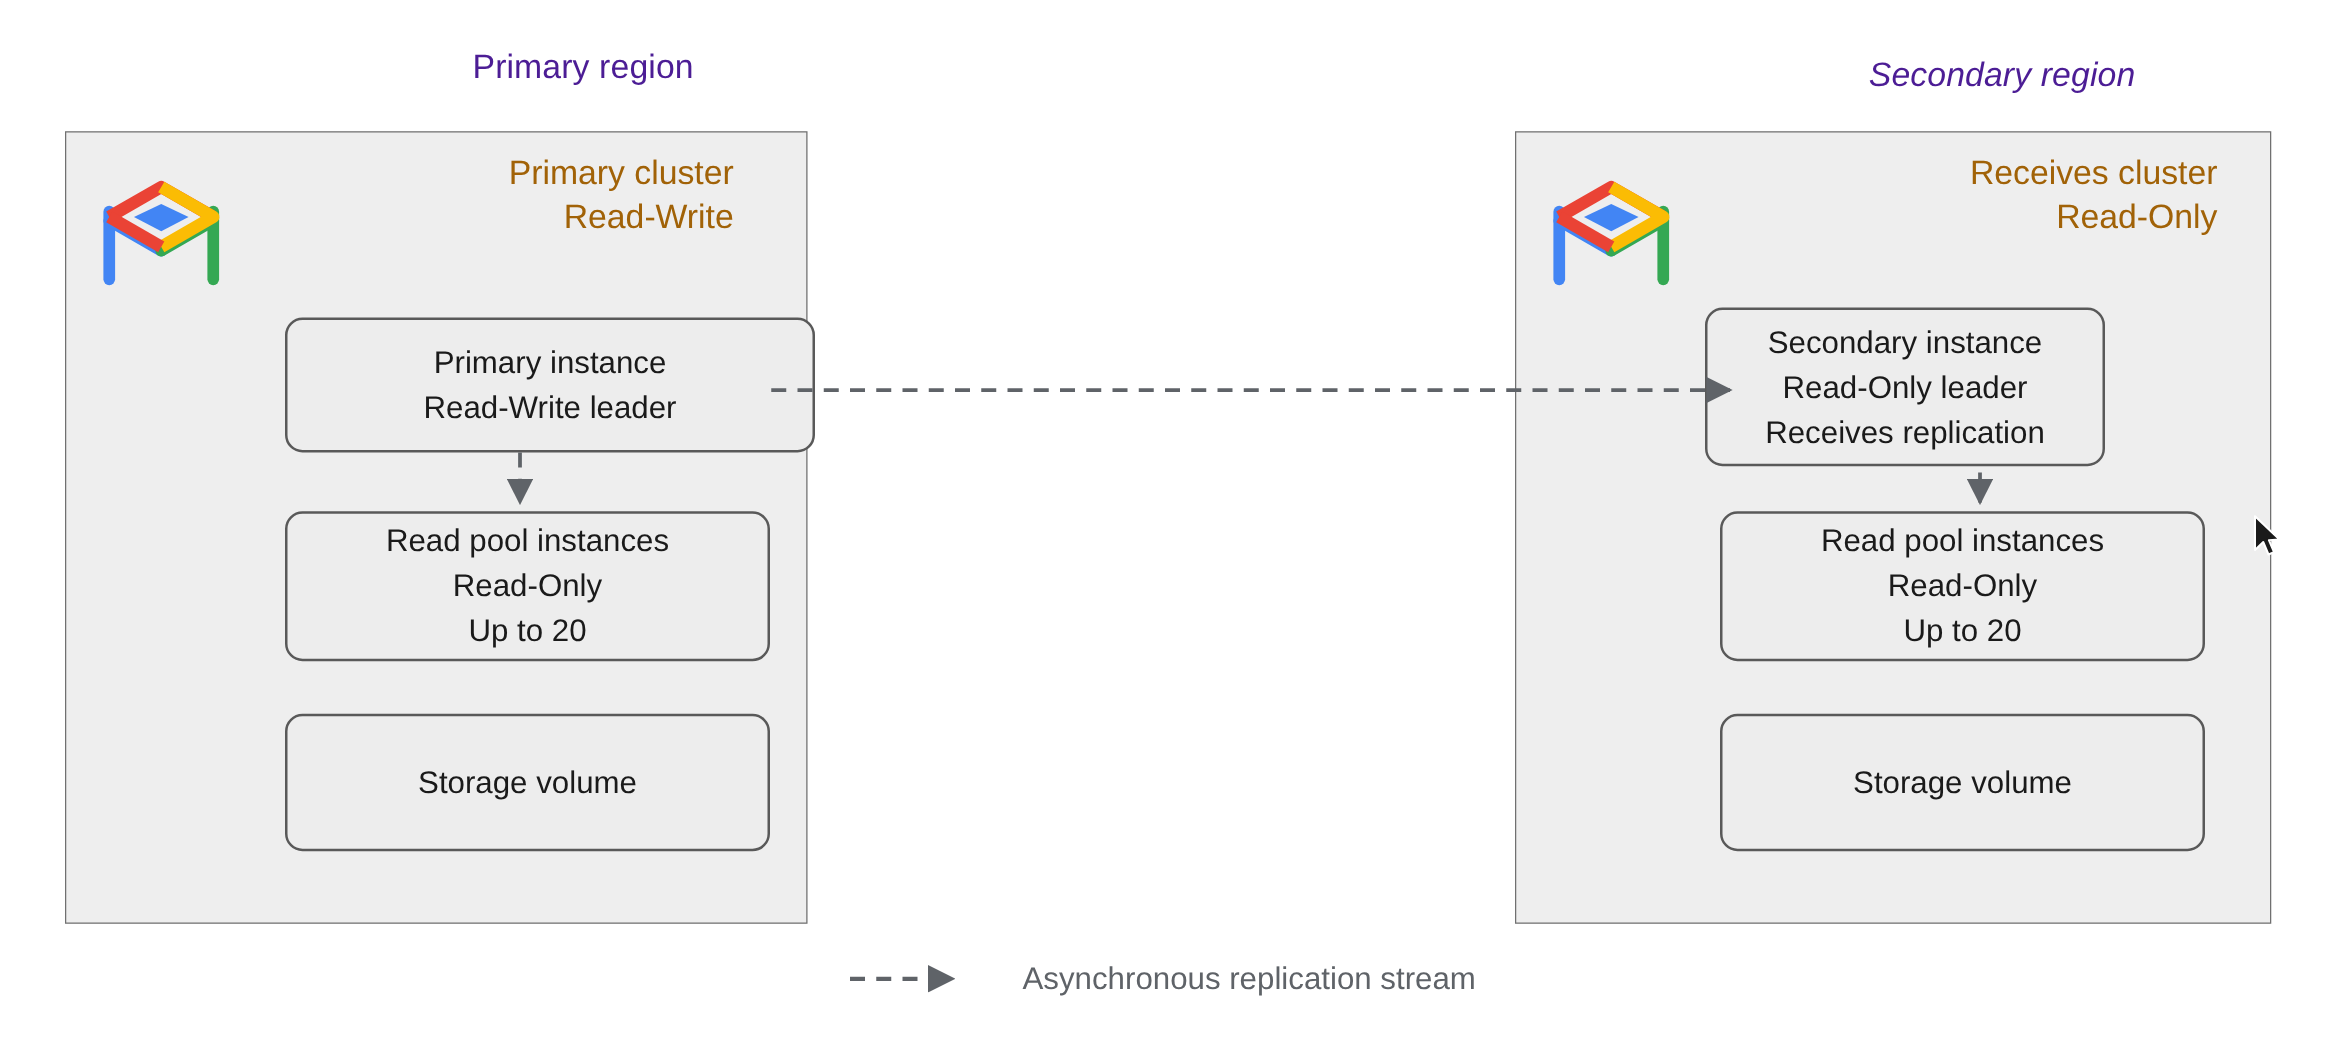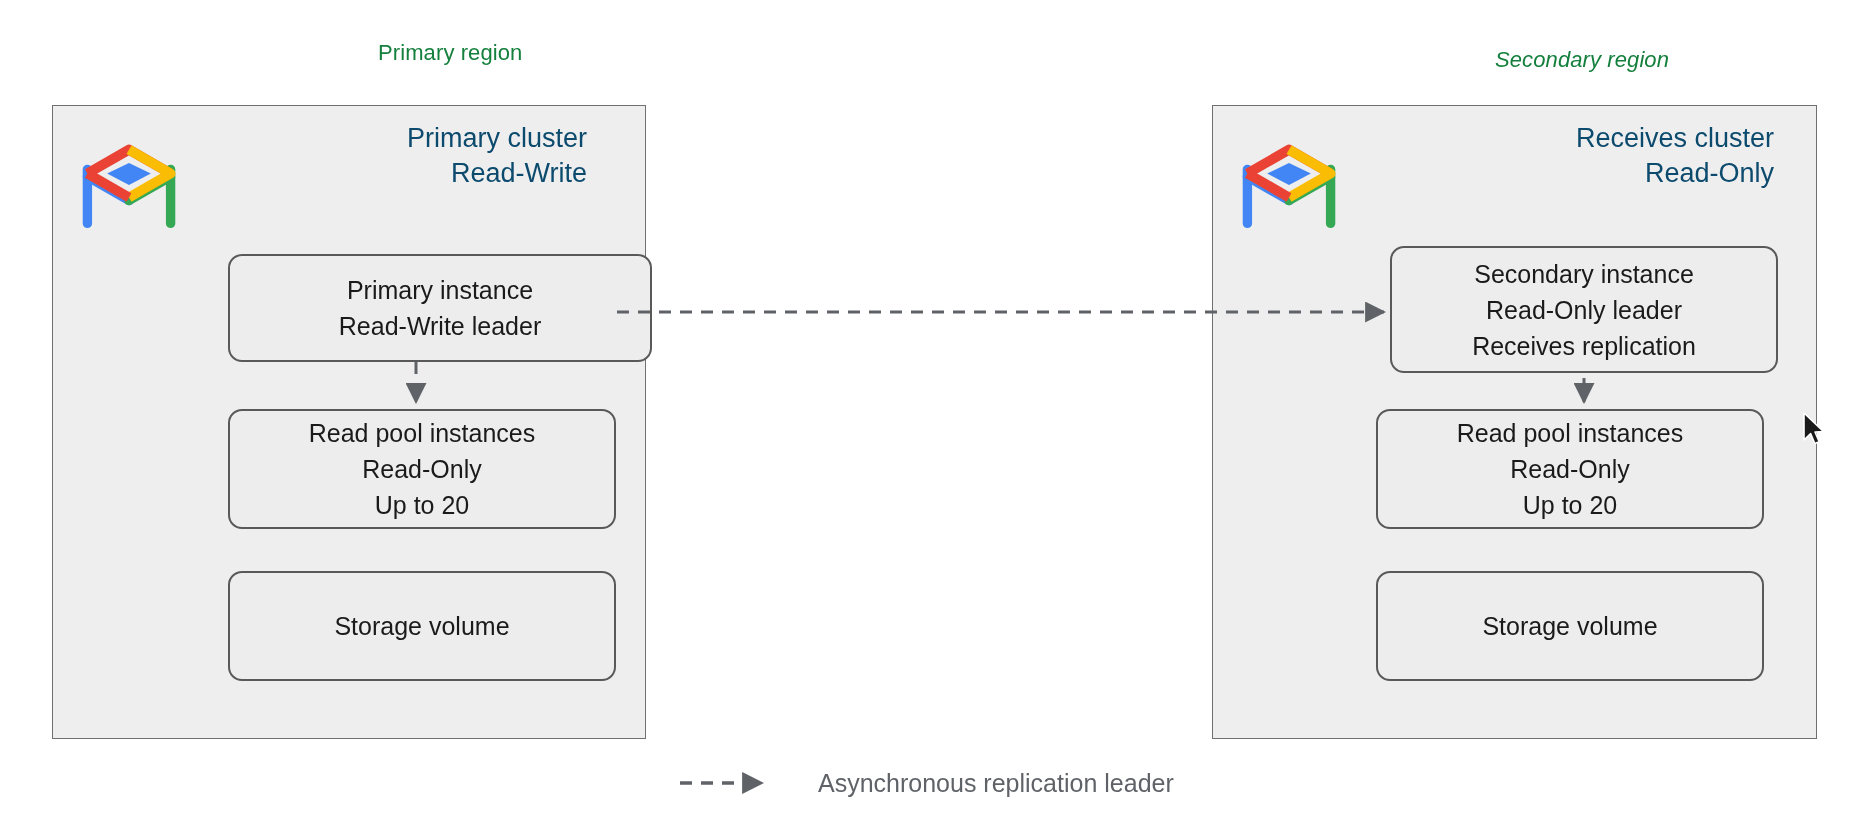--- a/index.html
+++ b/index.html
@@ -14,42 +14,42 @@
     position: relative;
     width: 1868px;
     height: 836px;
     background: #ffffff;
     overflow: hidden;
   }
 
   
   .region-label {
     position: absolute;
-    color: #15803d;
-    font-size: 22px;
+    color: #4c1d95;
+    font-size: 27px;
     line-height: 34px;
     white-space: nowrap;
     letter-spacing: 0.1px;
   }
   #region-label-primary  { left: 378px; top: 36px; }
   #region-label-secondary{ left: 1495px; top: 43px; font-style: italic; }
 
   
   .cluster-box {
     position: absolute;
     background: #eeeeee;
     border: 1.6px solid #707070;
     box-sizing: border-box;
   }
   #cluster-primary   { left: 52px;  top: 105px; width: 594px; height: 634px; }
   #cluster-secondary { left: 1212px;top: 105px; width: 605px; height: 634px; }
 
   .cluster-title {
     position: absolute;
-    color: #0c4a6e;
+    color: #a16207;
     font-size: 27px;
     line-height: 35px;
     text-align: right;
     white-space: pre-line;
   }
   #cluster-title-primary   { right: 58px; top: 15px; }
   #cluster-title-secondary { right: 42px; top: 15px; }
 
   
   .alloydb-logo {
@@ -76,21 +76,21 @@
     line-height: 36px;
     white-space: pre-line;
   }
 
   
   #node-primary-instance { left: 175px; top: 148px; width: 424px; height: 108px; }
   #node-primary-readpool { left: 175px; top: 303px; width: 388px; height: 120px; }
   #node-primary-storage  { left: 175px; top: 465px; width: 388px; height: 110px; }
 
   
-  #node-secondary-instance { left: 177px; top: 140px; width: 388px; height: 127px; }
+  #node-secondary-instance { left: 151px; top: 140px; width: 320px; height: 127px; }
   #node-secondary-readpool { left: 163px; top: 303px; width: 388px; height: 120px; }
   #node-secondary-storage  { left: 163px; top: 465px; width: 388px; height: 110px; }
 
   
   #connectors {
     position: absolute;
     left: 0; top: 0;
     width: 1868px;
     height: 836px;
     pointer-events: none;
@@ -207,20 +207,20 @@
 
   <div id="legend">
     <svg id="legend-swatch" viewBox="0 0 98 22">
       <defs>
         <marker id="legend-arrow" viewBox="0 0 10 10" refX="9" refY="5" markerWidth="6.5" markerHeight="6.5" orient="auto-start-reverse">
           <path d="M 0 0 L 10 5 L 0 10 z" fill="#5f6368"></path>
         </marker>
       </defs>
       <line x1="2" y1="11" x2="84" y2="11" stroke="#5f6368" stroke-width="3.4" stroke-dasharray="12 9" marker-end="url(#legend-arrow)"></line>
     </svg>
-    <div id="legend-label">Asynchronous replication leader</div>
+    <div id="legend-label">Asynchronous replication stream</div>
   </div>
 
   <svg id="mouse-cursor" viewBox="0 0 26 38">
     <path d="M3 2 L3 29 L9.6 22.6 L13.8 32.6 L18.2 30.7 L14.1 21.1 L22.6 20.6 Z" fill="#1a1a1a" stroke="#ffffff" stroke-width="1.6" stroke-linejoin="round"></path>
   </svg>
 
 </div>
 
 </body></html>

